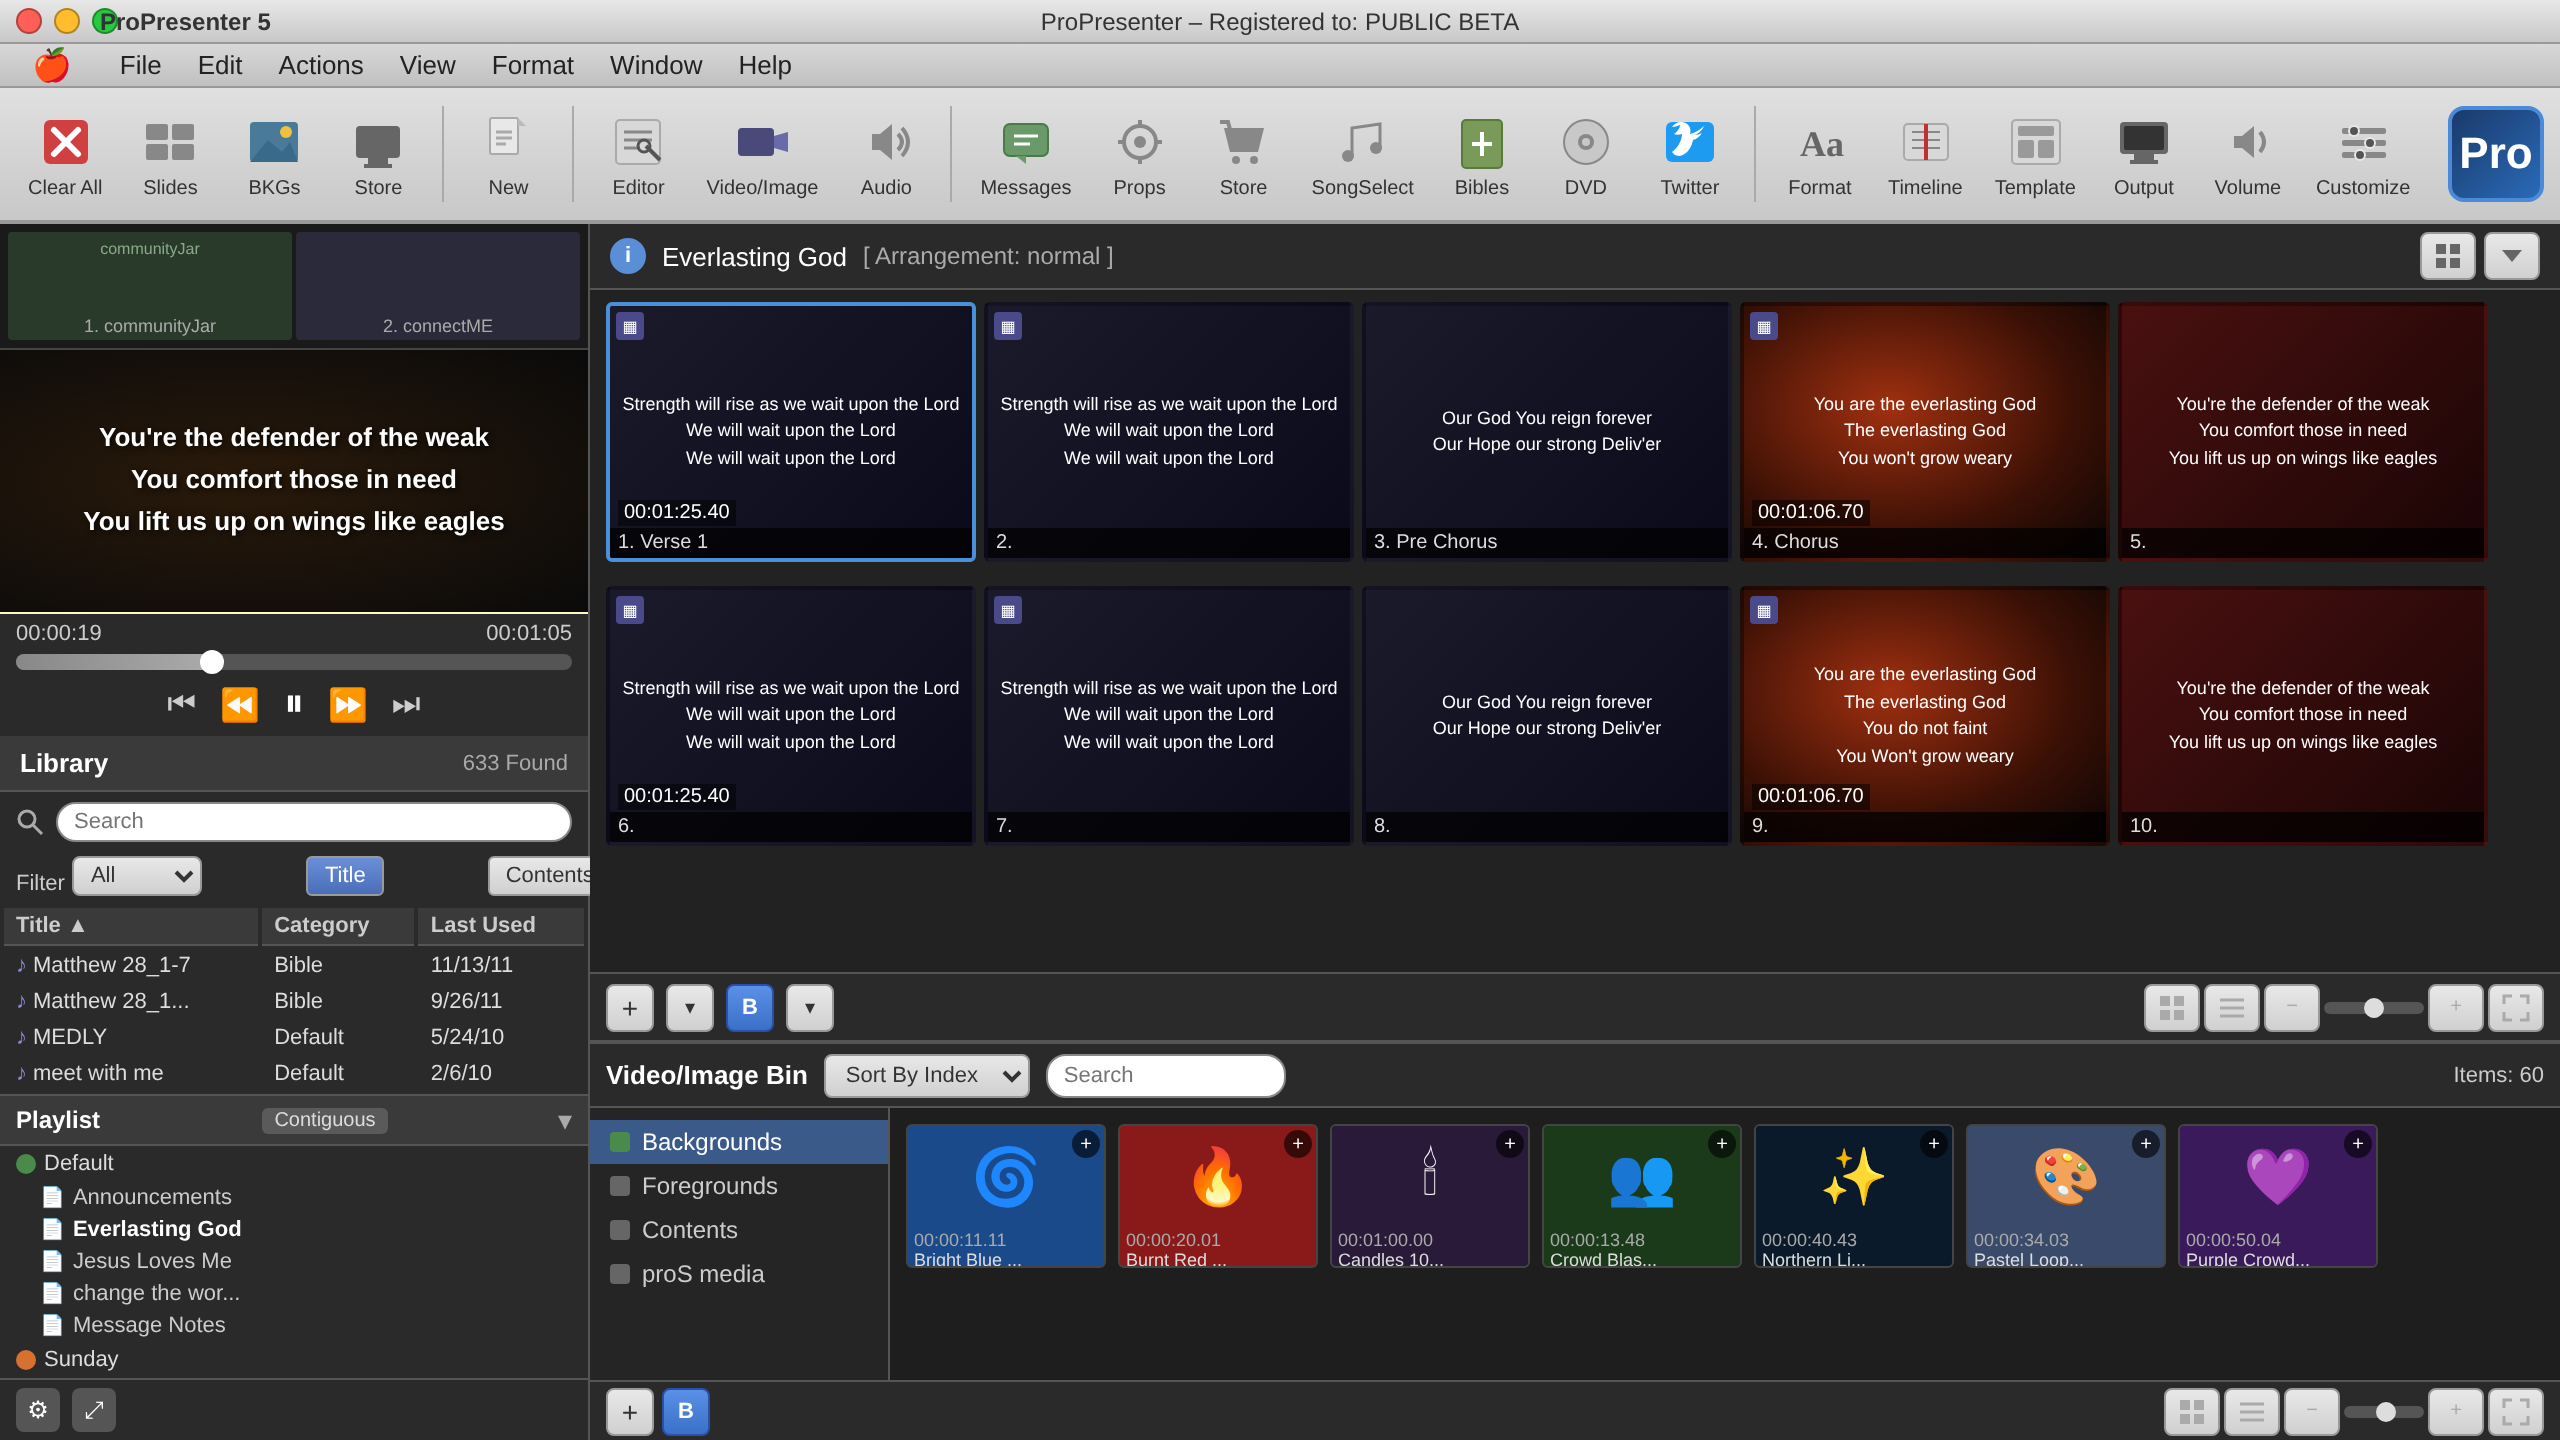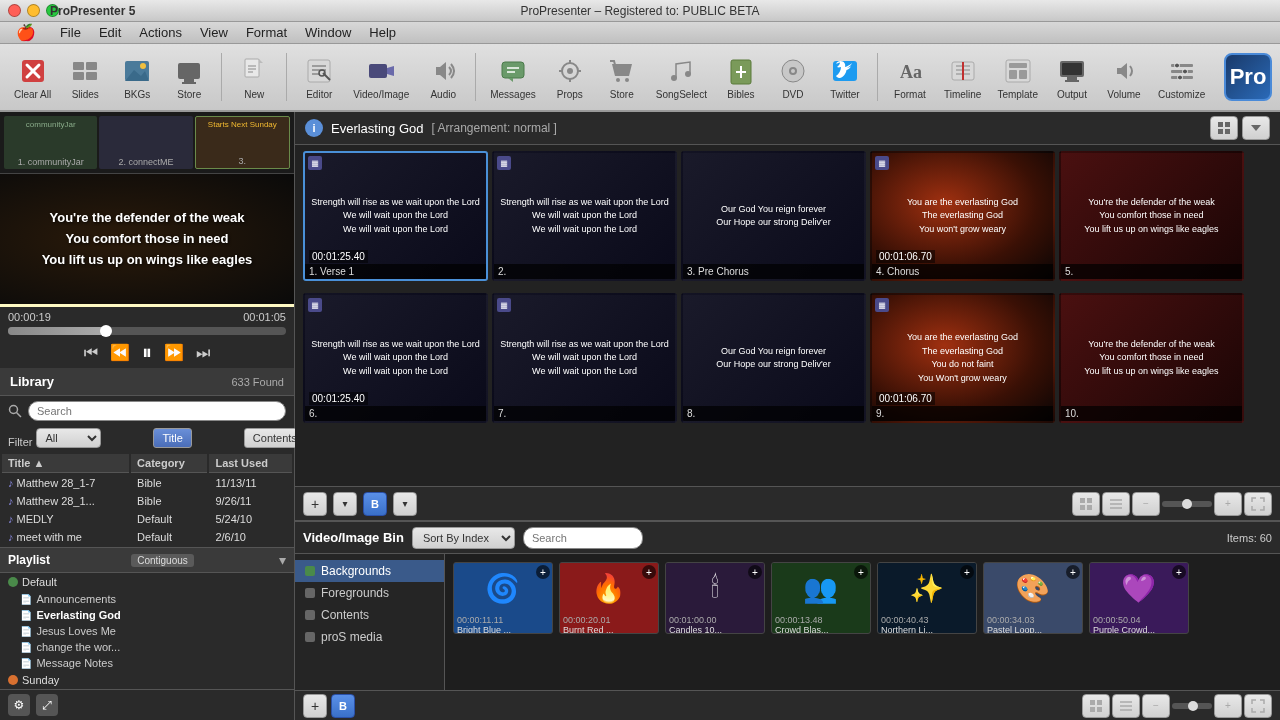--- a/index.html
+++ b/index.html
@@ -28,21 +28,21 @@
     .toolbar-sep { width: 1px; height: 48px; background: #aaa; margin: 0 4px; }
 
     
     #main-content { display: flex; height: calc(720px - 22px - 22px - 68px); }
 
     
     #left-panel { width: 295px; background: #1a1a1a; display: flex; flex-direction: column; border-right: 1px solid #555; }
     #preview-area { width: 100%; height: 185px; background: #000; position: relative; overflow: hidden; }
     #preview-image { width: 100%; height: 100%; background: #1a2a1a; display: flex; align-items: center; justify-content: center; }
     .preview-text { color: #fff; font-size: 14px; font-weight: bold; text-align: center; padding: 10px; line-height: 1.6; text-shadow: 1px 1px 3px rgba(0,0,0,0.8); }
-    #transport-controls { background: #2a2a2a; padding: 4px 8px; border-top: 3px solid #fef9c3; }
+    #transport-controls { background: #2a2a2a; padding: 4px 8px; border-top: 1px solid #fef9c3; }
     .time-display { display: flex; justify-content: space-between; font-size: 11px; color: #ccc; margin-bottom: 4px; }
     .progress-bar { width: 100%; height: 8px; background: #555; border-radius: 4px; margin-bottom: 6px; position: relative; }
     .progress-fill { height: 100%; width: 35%; background: linear-gradient(to right, #888, #aaa); border-radius: 4px; }
     .progress-thumb { width: 12px; height: 12px; background: #fff; border-radius: 50%; position: absolute; top: -2px; left: 33%; }
     .transport-btns { display: flex; justify-content: center; gap: 12px; align-items: center; }
     .t-btn { font-size: 16px; color: #ccc; cursor: pointer; }
     .t-btn.play { font-size: 20px; color: #fff; }
 
     #library-panel { flex: 1; background: #2a2a2a; }
     .library-header { background: #3a3a3a; padding: 6px 10px; display: flex; justify-content: space-between; align-items: center; border-bottom: 1px solid #555; }
@@ -389,24 +389,20 @@
 
     <div style="height:85px;background:#1a1a1a;display:flex;gap:2px;padding:4px;overflow:hidden;border-bottom:1px solid #444;">
       <div style="flex:1;background:#2a3a2a;border-radius:2px;overflow:hidden;position:relative;cursor:pointer;">
         <div style="padding:4px;font-size:7px;color:#ddd;text-align:center;">
           <div style="font-size:8px;color:#88aa88;">communityJar</div>
         </div>
         <div style="position:absolute;bottom:2px;left:0;right:0;text-align:center;font-size:9px;color:#aaa;">1. communityJar</div>
       </div>
       <div style="flex:1;background:#2a2a3a;border-radius:2px;overflow:hidden;position:relative;cursor:pointer;">
         <div style="position:absolute;bottom:2px;left:0;right:0;text-align:center;font-size:9px;color:#aaa;">2. connectME</div>
-      </div>
-      <div style="flex:1;background:#3a2a1a;border-radius:2px;overflow:hidden;position:relative;cursor:pointer;border:1px solid #6a8a4a;">
-        <div style="padding:3px;font-size:8px;color:#f0b830;text-align:center;">Starts Next Sunday</div>
-        <div style="position:absolute;bottom:2px;left:0;right:0;text-align:center;font-size:9px;color:#aaa;">3.</div>
       </div>
     </div>
 
     <div id="preview-area">
       <div id="preview-image" style="background:radial-gradient(ellipse at 40% 50%, #2a1a0a 0%, #0a0a0a 100%);">
         <div class="preview-text" style="white-space:pre-line;font-size:13px;">You're the defender of the weak
 You comfort those in need
 You lift us up on wings like eagles</div>
       </div>
     </div>

